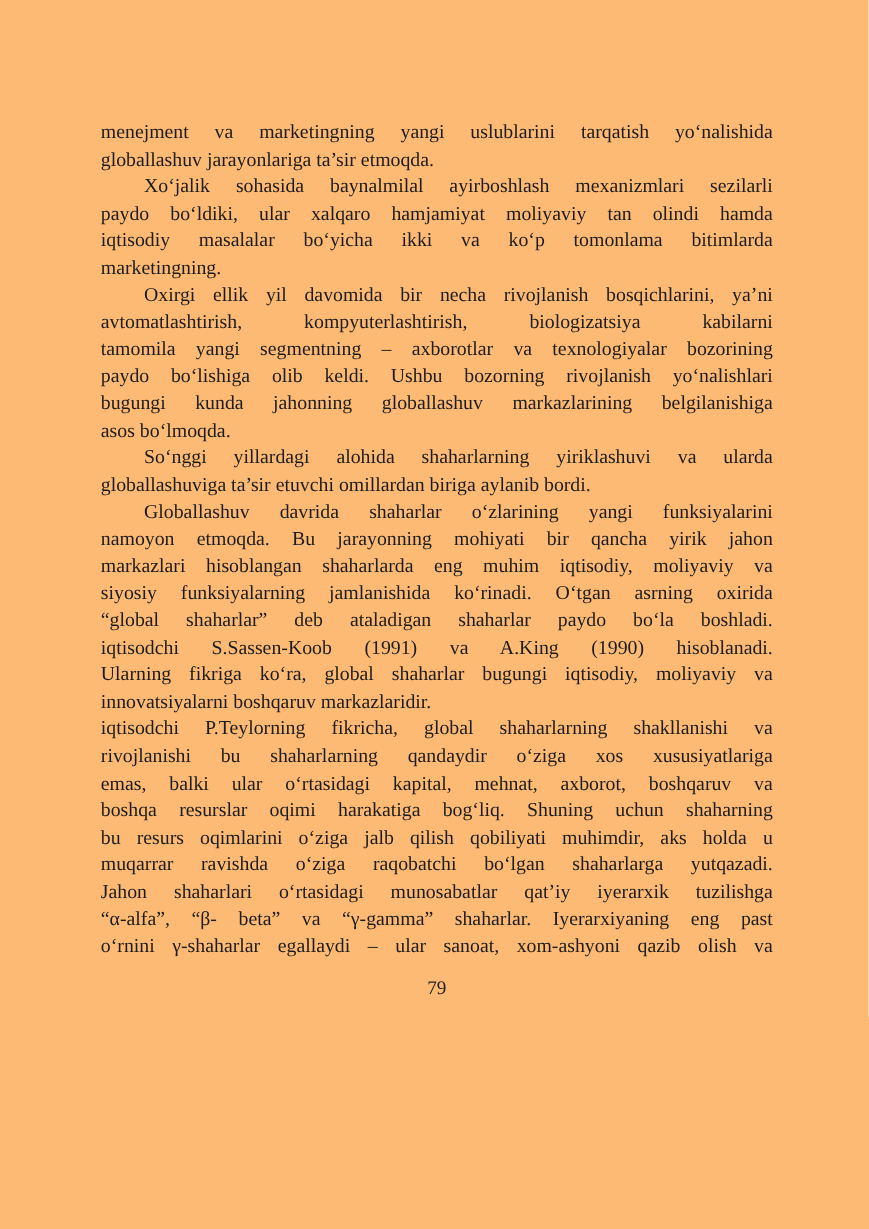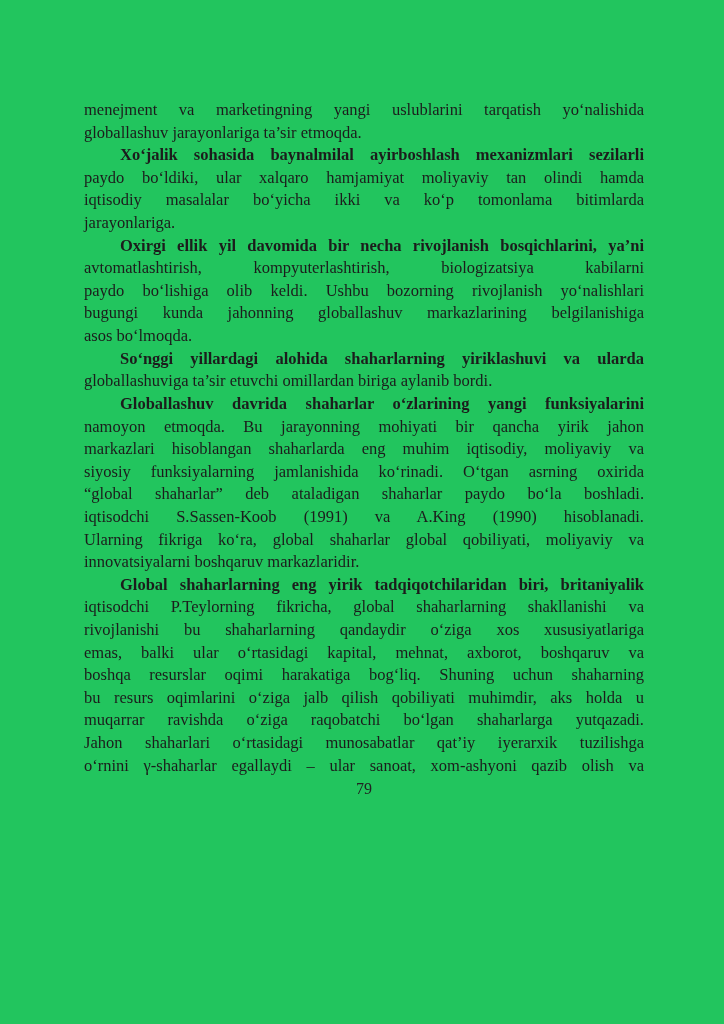--- a/index.html
+++ b/index.html
@@ -12,82 +12,82 @@
     height: 1024px;
     overflow: hidden;
     font-family: "Liberation Serif", "DejaVu Serif", serif;
   }
   .sheet {
     position: relative;
     width: 724px;
     height: 1024px;
     box-sizing: border-box;
     padding: 99px 80px 0 84px;
-    background: #22c55e;
+    background: #fdba74;
     color: #1c1c1c;
   }
   .page-text {
     width: 560px;
   }
   .line {
     font-size: 16.5px;
     line-height: 22.62px;
     height: 22.62px;
     text-align: justify;
     white-space: normal;
     hyphens: none;
     overflow: visible;
   }
   .line.jl {
     text-align-last: justify;
   }
   .line.ind {
     text-indent: 36px;
-    font-weight: bold;
   }
   .page-number {
-    margin-top: 2px;
+    margin-top: 14px;
     width: 560px;
     text-align: center;
     font-size: 16px;
     line-height: 20px;
     color: #222222;
   }
 </style>
 </head>
 <body>
 
 <main class="sheet">
   <section class="page-text">
 
   <div class="line jl">menejment va marketingning yangi uslublarini tarqatish yo‘nalishida</div>
       <div class="line">globallashuv jarayonlariga ta’sir etmoqda.</div>
       <div class="line jl ind">Xo‘jalik sohasida baynalmilal ayirboshlash mexanizmlari sezilarli</div>
       <div class="line jl">paydo bo‘ldiki, ular xalqaro hamjamiyat moliyaviy tan olindi hamda</div>
       <div class="line jl">iqtisodiy masalalar bo‘yicha ikki va ko‘p tomonlama bitimlarda</div>
-      <div class="line">jarayonlariga.</div>
+      <div class="line">marketingning.</div>
       <div class="line jl ind">Oxirgi ellik yil davomida bir necha rivojlanish bosqichlarini, ya’ni</div>
       <div class="line jl">avtomatlashtirish, kompyuterlashtirish, biologizatsiya kabilarni</div>
+      <div class="line jl">tamomila yangi segmentning – axborotlar va texnologiyalar bozorining</div>
       <div class="line jl">paydo bo‘lishiga olib keldi. Ushbu bozorning rivojlanish yo‘nalishlari</div>
       <div class="line jl">bugungi kunda jahonning globallashuv markazlarining belgilanishiga</div>
       <div class="line">asos bo‘lmoqda.</div>
       <div class="line jl ind">So‘nggi yillardagi alohida shaharlarning yiriklashuvi va ularda</div>
       <div class="line">globallashuviga ta’sir etuvchi omillardan biriga aylanib bordi.</div>
       <div class="line jl ind">Globallashuv davrida shaharlar o‘zlarining yangi funksiyalarini</div>
       <div class="line jl">namoyon etmoqda. Bu jarayonning mohiyati bir qancha yirik jahon</div>
       <div class="line jl">markazlari hisoblangan shaharlarda eng muhim iqtisodiy, moliyaviy va</div>
       <div class="line jl">siyosiy funksiyalarning jamlanishida ko‘rinadi. O‘tgan asrning oxirida</div>
       <div class="line jl">“global shaharlar” deb ataladigan shaharlar paydo bo‘la boshladi.</div>
       <div class="line jl">iqtisodchi S.Sassen-Koob (1991) va A.King (1990) hisoblanadi.</div>
-      <div class="line jl">Ularning fikriga ko‘ra, global shaharlar global qobiliyati, moliyaviy va</div>
+      <div class="line jl">Ularning fikriga ko‘ra, global shaharlar bugungi iqtisodiy, moliyaviy va</div>
       <div class="line">innovatsiyalarni boshqaruv markazlaridir.</div>
-      <div class="line jl ind">Global shaharlarning eng yirik tadqiqotchilaridan biri, britaniyalik</div>
       <div class="line jl">iqtisodchi P.Teylorning fikricha, global shaharlarning shakllanishi va</div>
       <div class="line jl">rivojlanishi bu shaharlarning qandaydir o‘ziga xos xususiyatlariga</div>
       <div class="line jl">emas, balki ular o‘rtasidagi kapital, mehnat, axborot, boshqaruv va</div>
       <div class="line jl">boshqa resurslar oqimi harakatiga bog‘liq. Shuning uchun shaharning</div>
       <div class="line jl">bu resurs oqimlarini o‘ziga jalb qilish qobiliyati muhimdir, aks holda u</div>
       <div class="line jl">muqarrar ravishda o‘ziga raqobatchi bo‘lgan shaharlarga yutqazadi.</div>
       <div class="line jl">Jahon shaharlari o‘rtasidagi munosabatlar qat’iy iyerarxik tuzilishga</div>
+      <div class="line jl">“α-alfa”, “β- beta” va “γ-gamma” shaharlar. Iyerarxiyaning eng past</div>
       <div class="line jl">o‘rnini γ-shaharlar egallaydi – ular sanoat, xom-ashyoni qazib olish va</div>
     </section>
   <footer class="page-number">79</footer>
 </main>
 
 </body></html>

